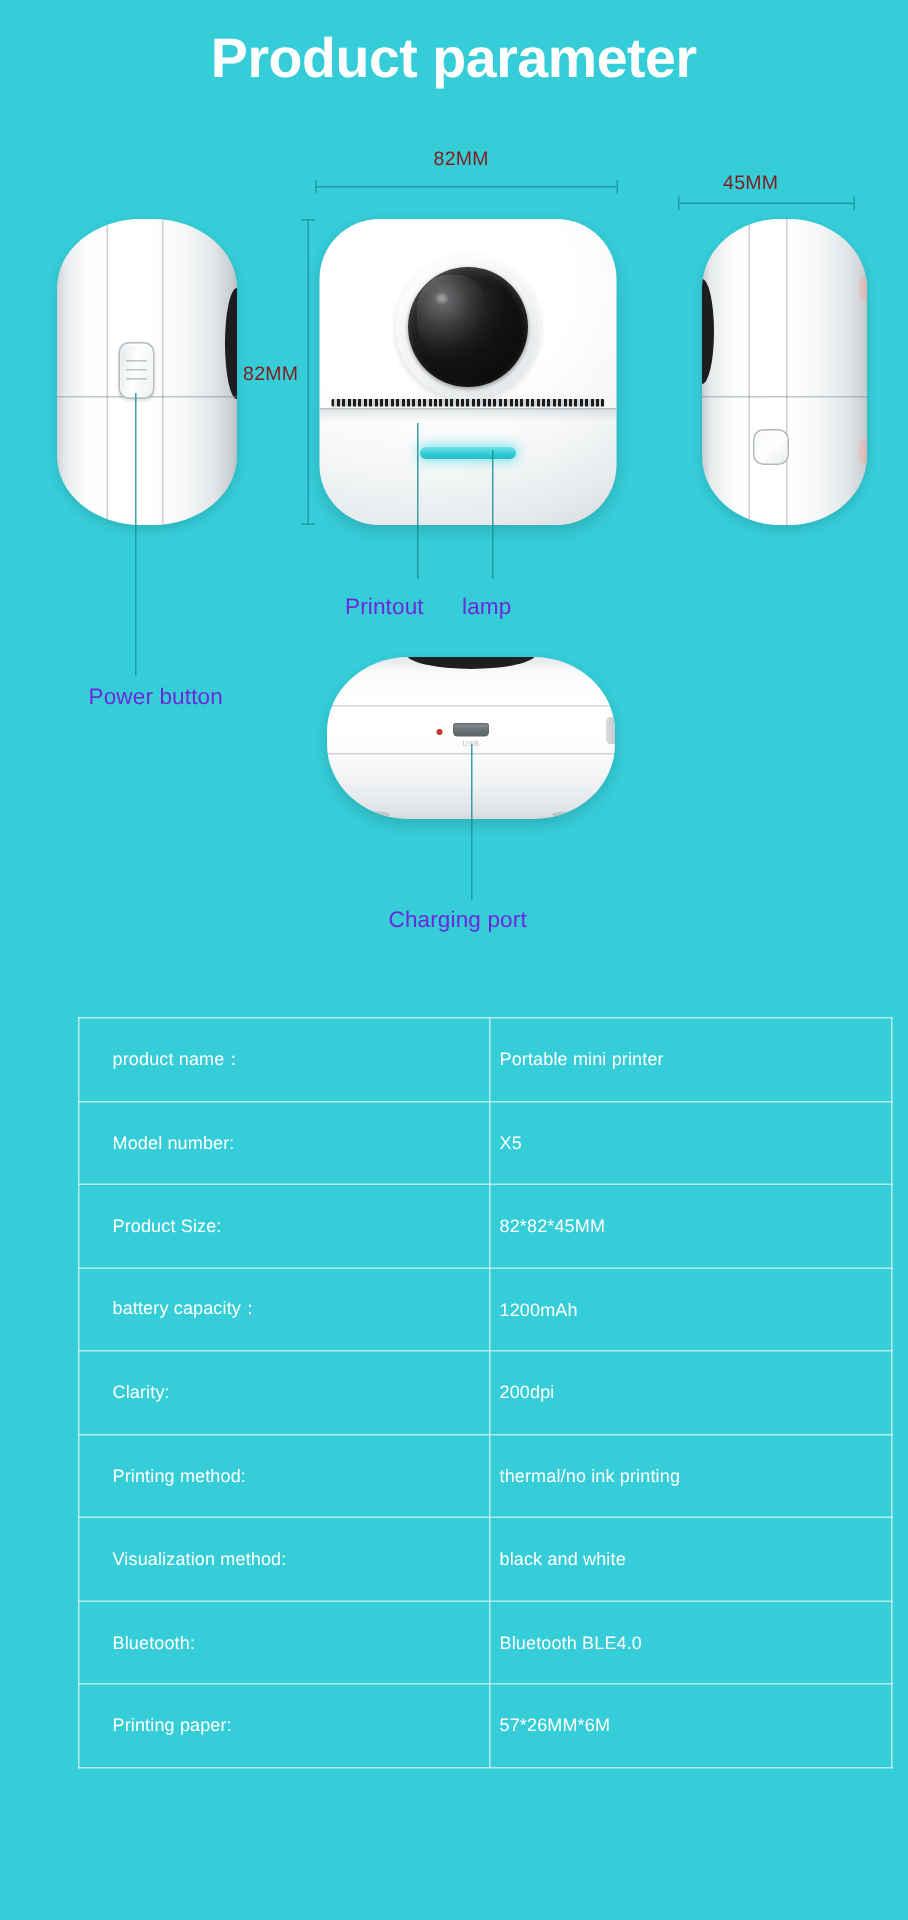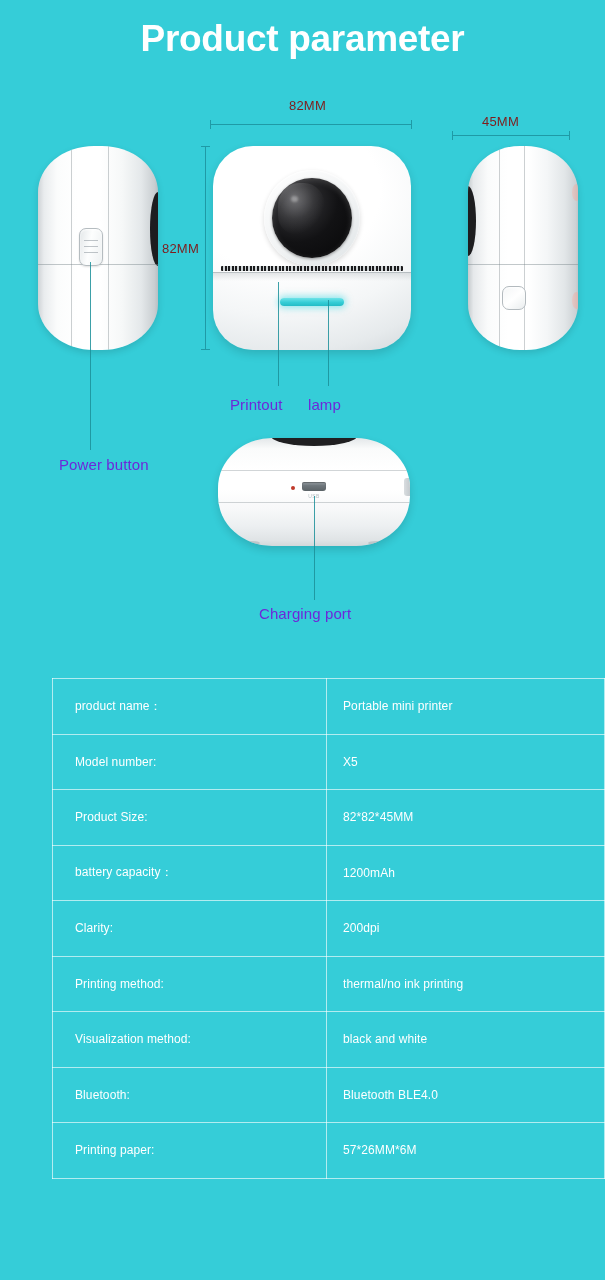--- a/index.html
+++ b/index.html
@@ -409,21 +409,21 @@
     border: 1px solid rgba(255,255,255,0.62);
     color: #ffffff;
     font-size: 12px;
     height: 54.5px;
     padding: 0 0 0 22px;
     letter-spacing: .1px;
     vertical-align: middle;
     white-space: nowrap;
   }
   .spec-table td.col-label { width: 251px; }
-  .spec-table td.col-value { width: 261px; padding-left: 16px; }
+  .spec-table td.col-value { width: 261px; padding-left: 6px; }
 </style>
 </head>
 <body>
 
 <div class="page">
 
   <div class="title">Product parameter</div>
 
   <div class="dim-label" style="left:289px; top:98px;">82MM</div>
   <div class="dim-line-h" style="left:210px; top:124px; width:202px;"></div>

